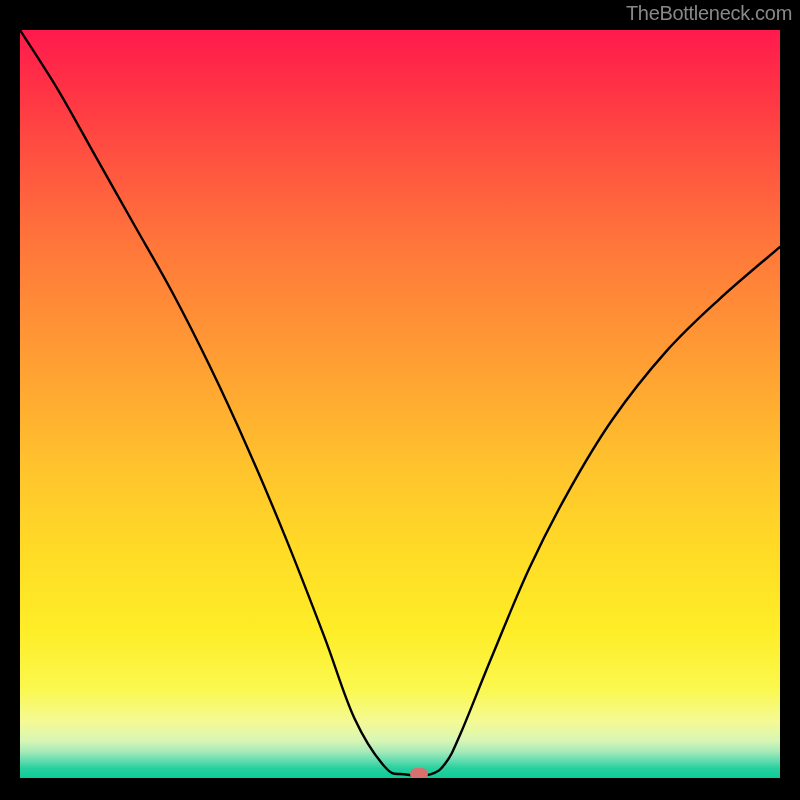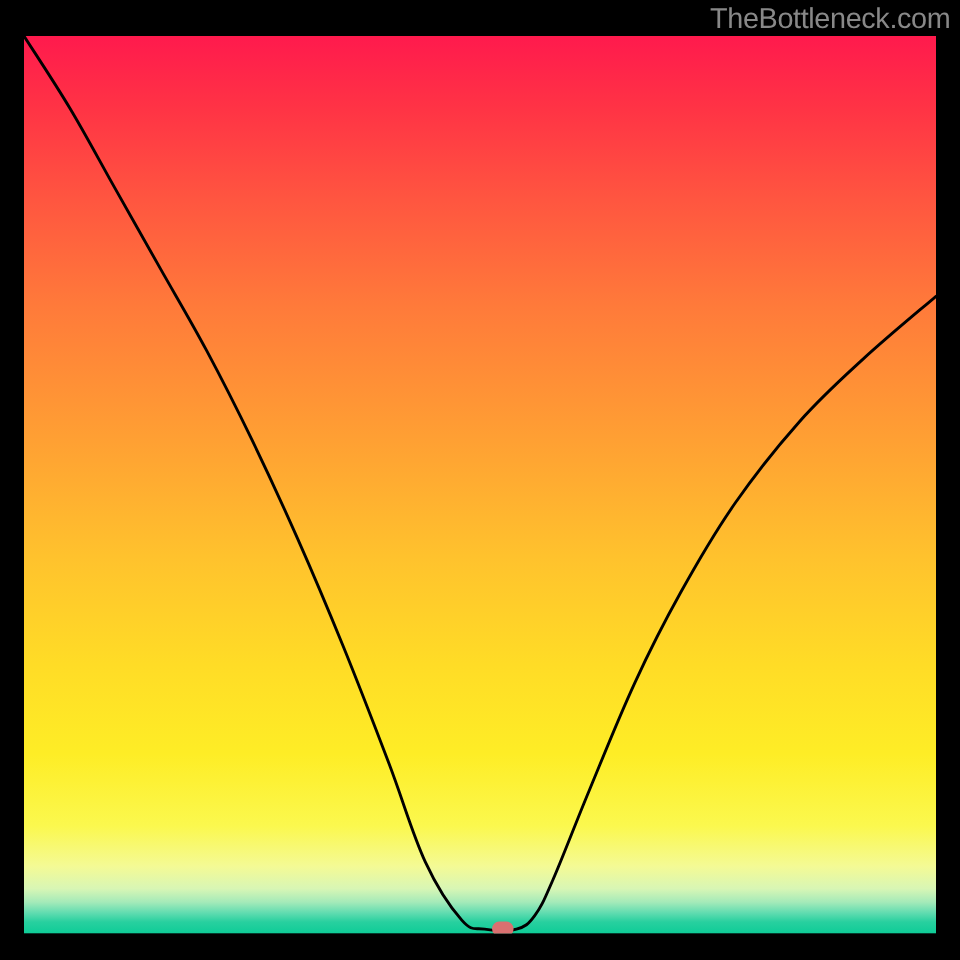--- a/index.html
+++ b/index.html
@@ -18,21 +18,21 @@
       width: 800px;
       height: 800px;
       background: #000;
       position: relative;
     }
     .attribution {
       position: absolute;
       top: 2px;
       right: 8px;
       color: #888;
-      font-size: 24px;
+      font-size: 20px;
       font-weight: 500;
       letter-spacing: -0.3px;
       z-index: 10;
       pointer-events: none;
       text-align: right;
     }
     .plot-area {
       position: absolute;
       left: 20px;
       top: 30px;

